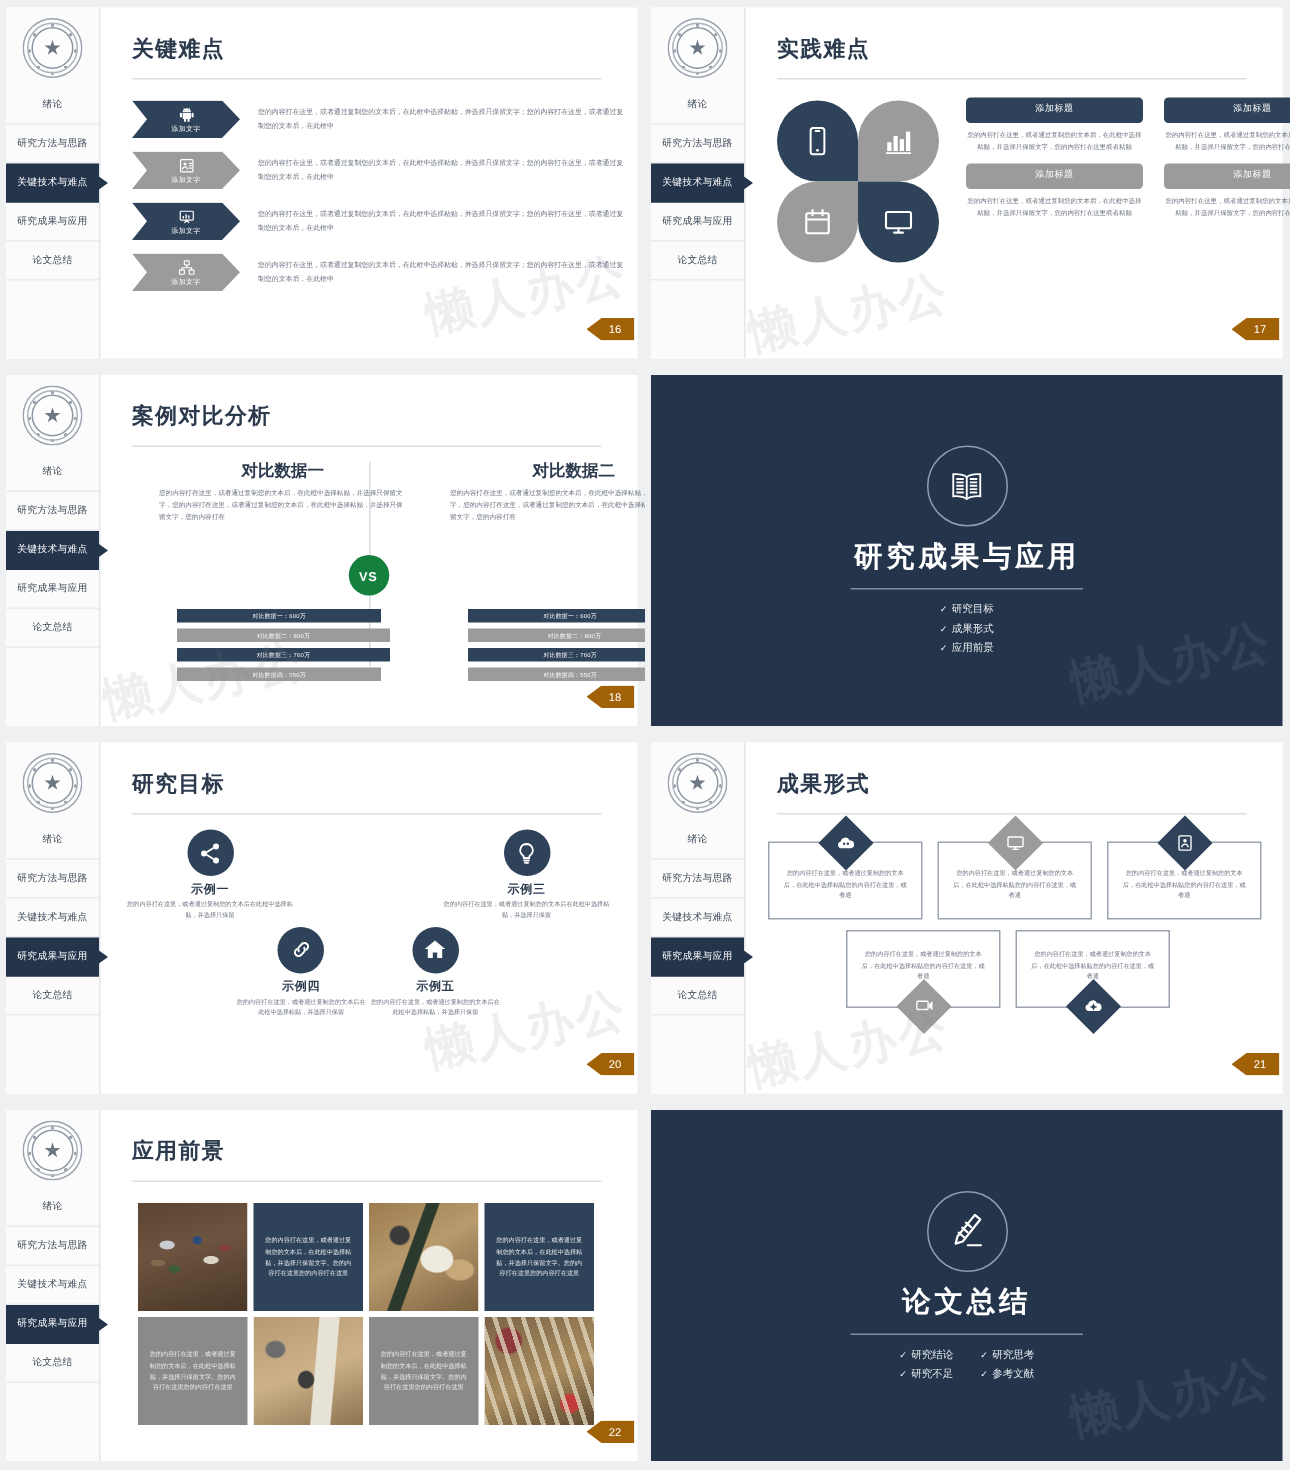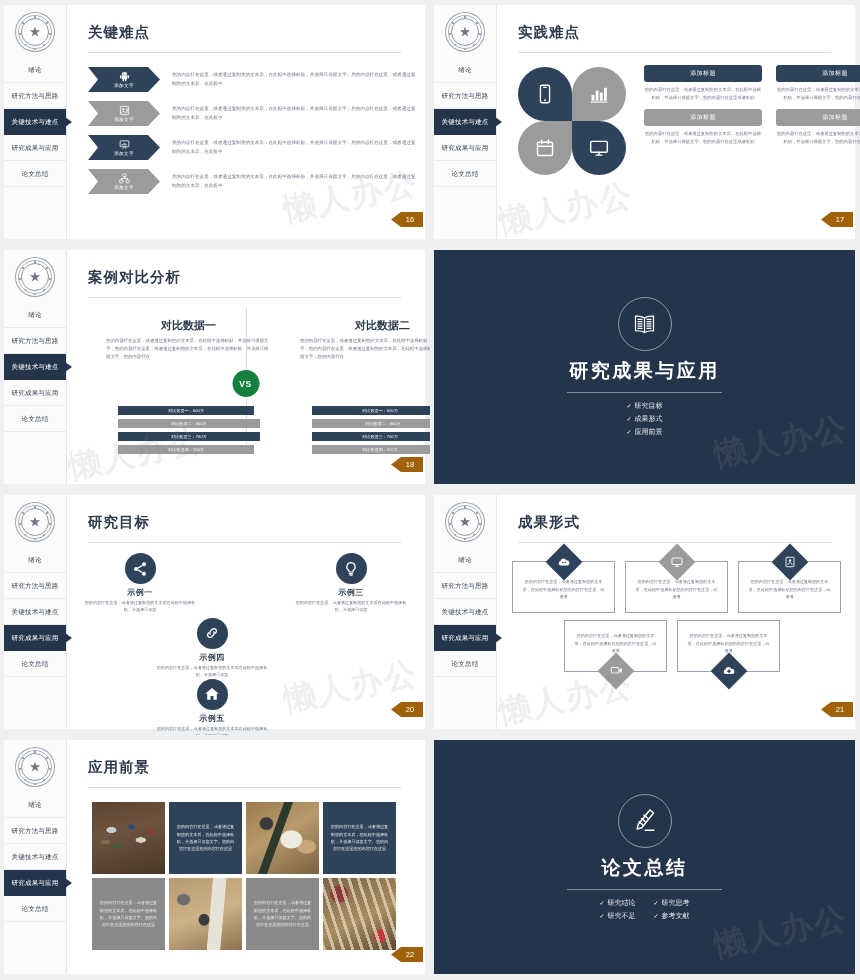--- a/index.html
+++ b/index.html
@@ -144,21 +144,21 @@
 
   
   .cmp{position:absolute;left:18px;top:56px;right:18px;bottom:18px;}
   .cmp .divider{position:absolute;left:50%;top:2px;bottom:22px;width:1px;background:#d7dbe0;}
   .cmp .vs{
     position:absolute;left:50%;top:64px;transform:translate(-50%,0);
     width:27px;height:27px;border-radius:50%;background:#15803d;color:#fff;
     font-size:8.5px;font-weight:bold;display:flex;align-items:center;justify-content:center;
     letter-spacing:.5px;z-index:2;
   }
-  .cmp .col{position:absolute;top:12px;width:165px;}
+  .cmp .col{position:absolute;top:0;width:165px;}
   .cmp .col.l{left:22px;}
   .cmp .col.r{left:216px;}
   .cmp .ch{font-size:11px;font-weight:bold;color:#2b3a4d;text-align:center;margin-bottom:4px;}
   .cmp .cp{font-size:4.4px;line-height:1.8;color:#6b7280;}
   .cmp .bars{position:absolute;top:100px;width:142px;}
   .cmp .bars.l{left:34px;}
   .cmp .bars.r{left:228px;}
   .bar{height:9px;line-height:9px;margin-bottom:4px;text-align:center;
        font-size:3.9px;color:#fff;letter-spacing:.2px;}
   .bar.navy{background:#2e4259;}
@@ -178,21 +178,21 @@
   .sec .rule{width:155px;height:1px;background:#7f8da0;margin:8px 0 8px;}
   .sec .bullets{display:grid;gap:3px 18px;}
   .sec .bullets.one{grid-template-columns:1fr;}
   .sec .bullets.two{grid-template-columns:1fr 1fr;}
   .sec .b{font-size:7px;color:#e8ecf1;white-space:nowrap;}
   .sec .b .tick{color:#ffffff;margin-right:3px;font-size:6px;}
 
   
   .g20{position:absolute;left:18px;right:18px;top:58px;}
   .g20 .row{display:flex;justify-content:space-between;}
-  .g20 .row.r2{margin-top:4px;padding:0 72px;justify-content:space-between;flex-direction:column;}
+  .g20 .row.r2{margin-top:4px;padding:0 72px;justify-content:space-between;}
   .item20{width:112px;text-align:center;}
   .item20 .ic{
     width:31px;height:31px;border-radius:50%;background:#2e4259;
     margin:0 auto 3px;display:flex;align-items:center;justify-content:center;
   }
   .item20 .ic svg{width:16px;height:16px;}
   .item20 .nm{font-size:8px;font-weight:bold;color:#2b3a4d;margin-bottom:2px;letter-spacing:.5px;}
   .item20 .ds{font-size:4.1px;line-height:1.7;color:#6b7280;}
 
   

